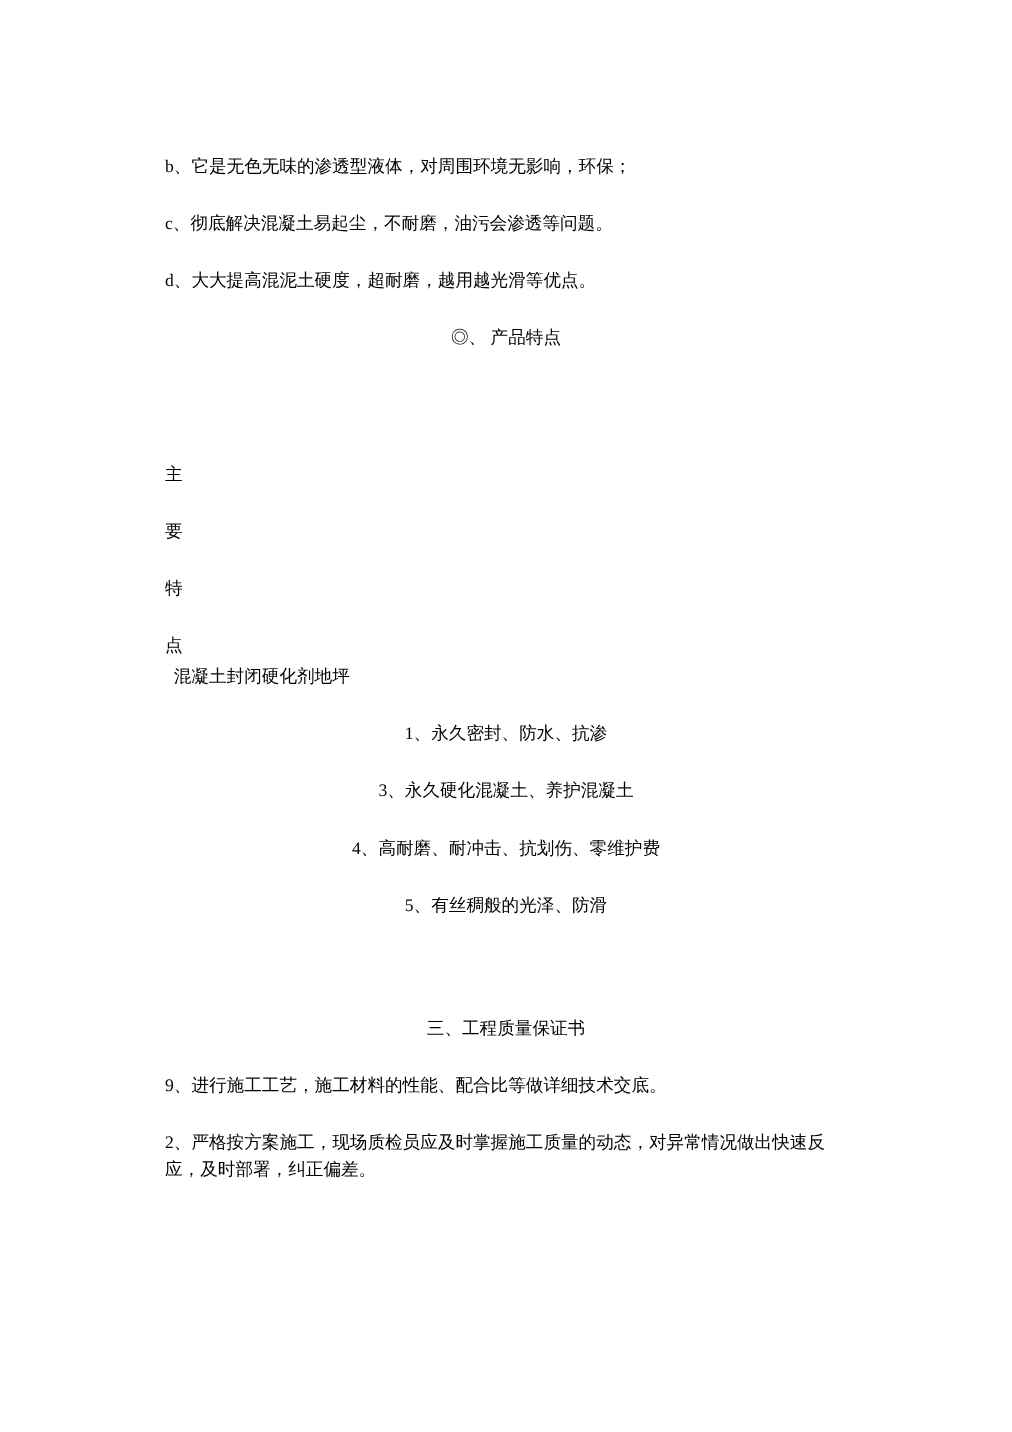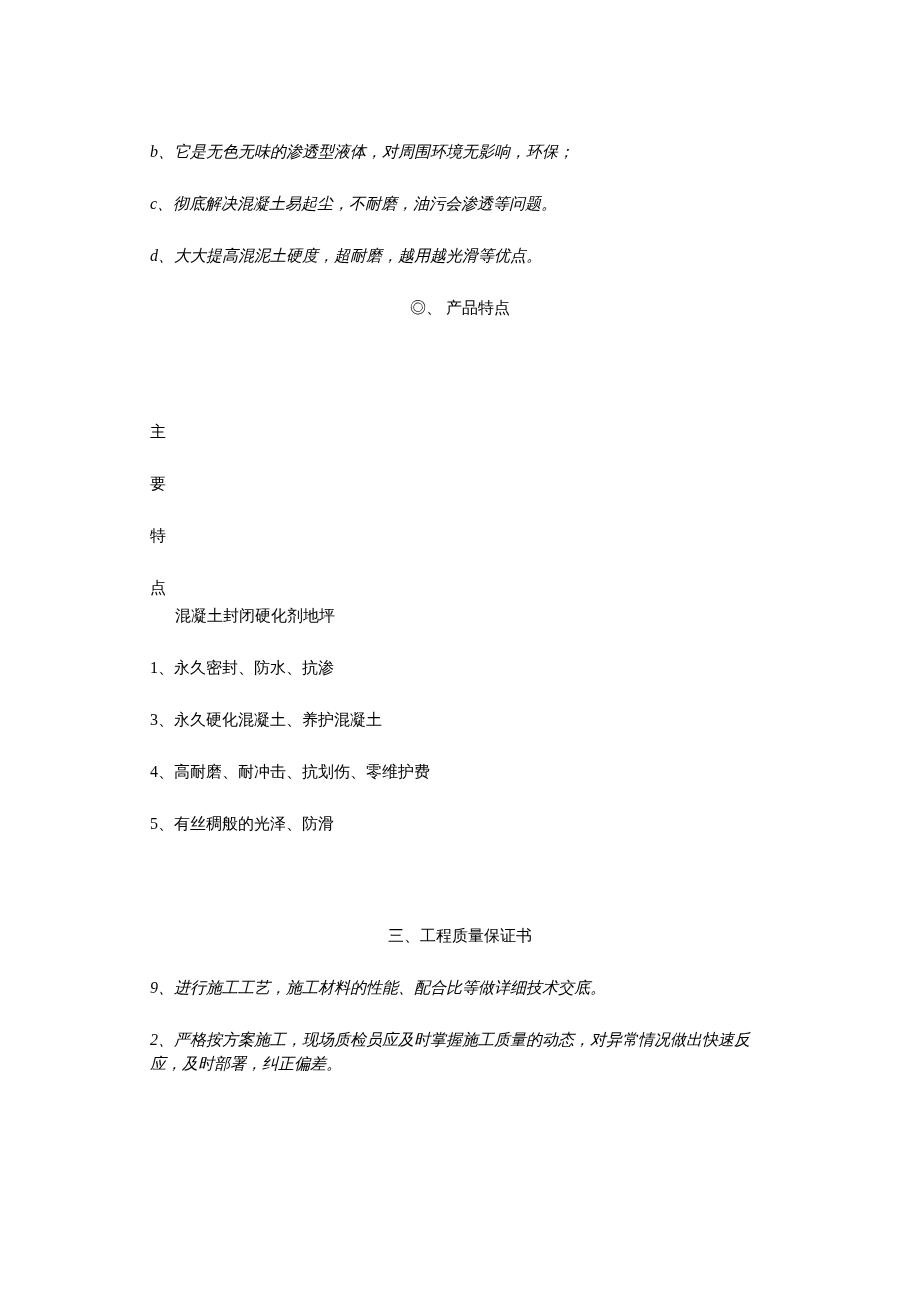--- a/index.html
+++ b/index.html
@@ -11,40 +11,40 @@
     color: #000000;
     width: 920px;
     min-height: 1302px;
   }
   .page {
     padding: 140px 150px 60px 150px;
     line-height: 1.5;
   }
   .para {
     margin: 0 0 28px 0;
-    font-style: italic;
   }
   .section-heading {
     margin: 0 0 28px 0;
     text-align: center;
   }
   .vert-char {
     display: block;
     margin: 0 0 28px 0;
   }
   .vert-first {
     margin-top: 100px;
   }
   .sub-indent {
-    margin-left: 25px;
+    margin-left: 8px;
     margin-top: -24px;
     margin-bottom: 28px;
   }
   .list-item {
     margin: 0 0 28px 0;
+    text-align: center;
   }
   .gap-large {
     height: 60px;
   }
 </style>
 </head>
 <body>
 
 <div class="page">
 

